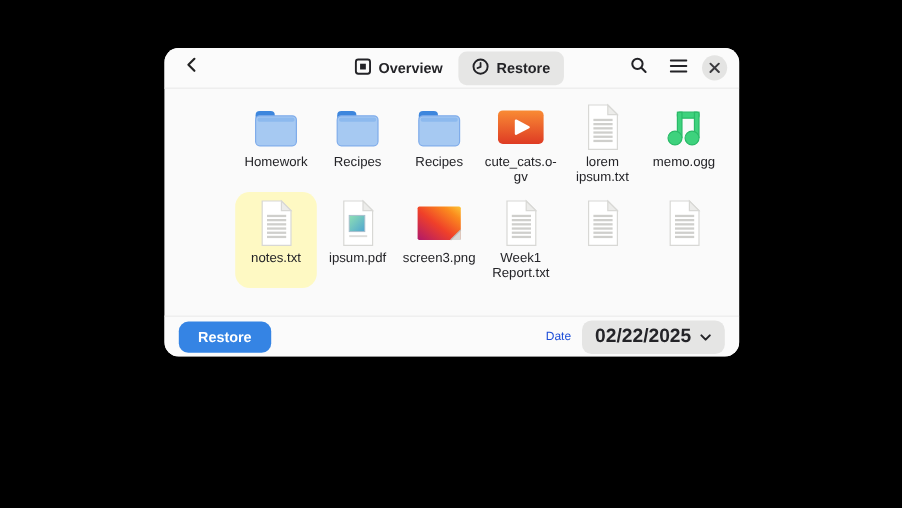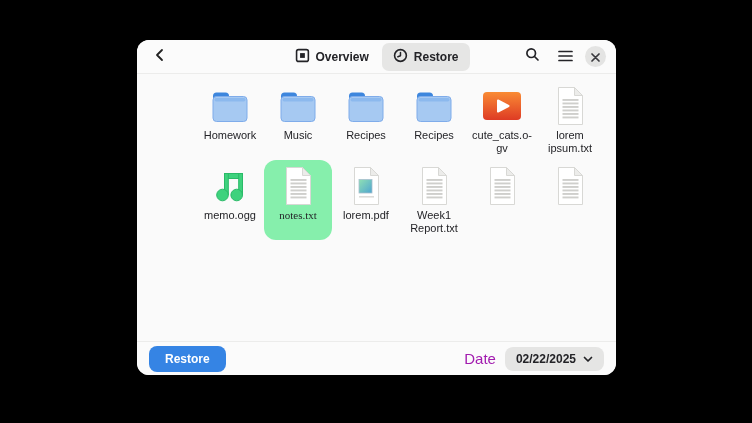--- a/index.html
+++ b/index.html
@@ -1,19 +1,19 @@
 <!DOCTYPE html>
 <html><head>
 <meta charset="utf-8">
 <style>
   * { margin:0; padding:0; box-sizing:border-box; }
   html,body { width:752px; height:423px; background:#000; overflow:hidden;
     font-family:"Liberation Sans","DejaVu Sans",sans-serif; }
 
-  .window { position:absolute; left:137px; top:40px; width:479px; height:335px;
+  .window { position:absolute; left:137px; top:40px; width:479px; height:257px;
     background:#fafafa; border-radius:12px; overflow:hidden;
     box-shadow:0 4px 18px rgba(0,0,0,.55); }
 
   
   .headerbar { height:34px; background:#fbfbfb; border-bottom:1px solid #ececeb;
     display:flex; align-items:center; padding:0 10px; position:relative; }
   .icon-btn { width:26px; height:26px; border-radius:6px; display:flex;
     align-items:center; justify-content:center; cursor:pointer; flex:0 0 auto; }
   .tab-group { position:absolute; left:50%; top:50%; transform:translate(-50%,-50%);
     display:flex; gap:2px; }
@@ -23,36 +23,36 @@
   .tab.active { background:#e6e6e5; }
   .hdr-right { margin-left:auto; display:flex; align-items:center; gap:7px; }
   .close-btn { width:21px; height:21px; border-radius:50%; background:#e4e4e3;
     display:flex; align-items:center; justify-content:center; cursor:pointer; }
 
   
   .content { height:calc(100% - 68px); overflow:hidden; padding:6px 12px 0; }
   .grid { display:grid; grid-template-columns:repeat(6,1fr); grid-auto-rows:80px;margin-left:47px; }
   .cell { display:flex; flex-direction:column; align-items:center;
     padding-top:5px; border-radius:12px; cursor:pointer; }
-  .cell.selected { background:#86efac;font-family:Liberation Serif, serif; }
+  .cell.selected { background:#fef9c3; }
   .icon-box { height:42px; display:flex; align-items:center; justify-content:center; }
   .file-label { font-size:11px; line-height:1.18; text-align:center; color:#242428;
     white-space:pre-line; margin-top:2px; max-width:74px; word-break:break-word; }
 
   
   .footer { position:absolute; bottom:0; left:0; right:0; height:34px;
     background:#fbfbfb; border-top:1px solid #ececeb; display:flex;
     align-items:center; padding:0 12px; }
   .restore-btn { background:#3584e4; color:#fff; font-weight:700; font-size:12px;
     padding:6px 16px; border-radius:8px; border:none; cursor:pointer;
     font-family:inherit; }
   .date-group { margin-left:auto; display:flex; align-items:center; gap:9px; }
-  .date-label { font-size:15px; color:#a21caf;padding-left:44px; }
+  .date-label { font-size:10px; color:#1d4ed8;padding-left:44px; }
   .date-btn { background:#e5e5e4; border-radius:8px; padding:5px 11px;
-    font-size:12px; font-weight:700; color:#242428; display:flex;
+    font-size:16px; font-weight:700; color:#242428; display:flex;
     align-items:center; gap:7px; cursor:pointer; border:none; font-family:inherit; }
 </style>
 </head>
 <body>
 
 <div class="window">
 
   <div class="headerbar">
     <div class="icon-btn">
       <span>
@@ -113,30 +113,20 @@
     <div class="grid">
         <div class="cell">
           <div class="icon-box">
             <svg width="40" height="33" viewBox="0 0 40 33">
       <path d="M3 6 q0-3.5 3.5-3.5 h9 q3.5 0 3.5 3.5 v3 H3 Z" fill="#3d86dd"></path>
       <rect x="3" y="6.5" width="34" height="25" rx="3.5" fill="#a6c9f2" stroke="#7facea" stroke-width="1"></rect>
       <rect x="4.5" y="8" width="31" height="3.5" rx="1.7" fill="#8cb9ee"></rect>
             </svg>
           </div>
           <div class="file-label">Homework</div>
-        </div>
-        <div class="cell">
-          <div class="icon-box">
-            <svg width="40" height="33" viewBox="0 0 40 33">
-      <path d="M3 6 q0-3.5 3.5-3.5 h9 q3.5 0 3.5 3.5 v3 H3 Z" fill="#3d86dd"></path>
-      <rect x="3" y="6.5" width="34" height="25" rx="3.5" fill="#a6c9f2" stroke="#7facea" stroke-width="1"></rect>
-      <rect x="4.5" y="8" width="31" height="3.5" rx="1.7" fill="#8cb9ee"></rect>
-            </svg>
-          </div>
-          <div class="file-label">Music</div>
         </div>
         <div class="cell">
           <div class="icon-box">
             <svg width="40" height="33" viewBox="0 0 40 33">
       <path d="M3 6 q0-3.5 3.5-3.5 h9 q3.5 0 3.5 3.5 v3 H3 Z" fill="#3d86dd"></path>
       <rect x="3" y="6.5" width="34" height="25" rx="3.5" fill="#a6c9f2" stroke="#7facea" stroke-width="1"></rect>
       <rect x="4.5" y="8" width="31" height="3.5" rx="1.7" fill="#8cb9ee"></rect>
             </svg>
           </div>
           <div class="file-label">Recipes</div>
@@ -220,21 +210,39 @@
               <defs>
                 <linearGradient id="gd12" x1="0" y1="0" x2="1" y2="1">
          <stop offset="0" stop-color="#8fe0b4"></stop>
                   <stop offset="1" stop-color="#4fa5d0"></stop>
        </linearGradient>
               </defs>
        <rect x="9" y="13.5" width="13" height="13.5" fill="url(#gd12)" stroke="#a9bfce" stroke-width="0.8"></rect>
        <rect x="9" y="30" width="15" height="1.6" fill="#dcdcda"></rect>
             </svg>
           </div>
-          <div class="file-label">lorem.pdf</div>
+          <div class="file-label">ipsum.pdf</div>
+        </div>
+        <div class="cell">
+          <div class="icon-box">
+            <svg width="40" height="32" viewBox="0 0 40 32">
+      <defs>
+                <linearGradient id="pg15" x1="0" y1="1" x2="1" y2="0">
+        <stop offset="0" stop-color="#b0186a"></stop>
+                  <stop offset="0.45" stop-color="#ef4029"></stop>
+        <stop offset="0.8" stop-color="#fb8b1e"></stop>
+                  <stop offset="1" stop-color="#fdc435"></stop>
+      </linearGradient>
+              </defs>
+      <rect x="2" y="2" width="36" height="28" rx="1.5" fill="url(#pg15)"></rect>
+      <path d="M38 30 L38 21.5 L29.5 30 Z" fill="#d9d9d6"></path>
+      <path d="M38 21.5 L29.5 30" stroke="#bdbdba" stroke-width="1"></path>
+            </svg>
+          </div>
+          <div class="file-label">screen3.png</div>
         </div>
         <div class="cell">
           <div class="icon-box">
             <svg width="33" height="40" viewBox="0 0 33 40">
     <path d="M4.5 1.5 H20.5 L28.5 9.5 V38.5 H4.5 Z" fill="#ffffff" stroke="#d8d8d5" stroke-width="1"></path>
     <path d="M20.5 1.5 L28.5 9.5 H20.5 Z" fill="#ececea" stroke="#d8d8d5" stroke-width="1"></path>
               <rect x="8.5" y="13" width="16" height="1.9" fill="#cfcfcc"></rect>
               <rect x="8.5" y="16.5" width="16" height="1.9" fill="#cfcfcc"></rect>
               <rect x="8.5" y="20" width="16" height="1.9" fill="#cfcfcc"></rect>
               <rect x="8.5" y="23.5" width="16" height="1.9" fill="#cfcfcc"></rect>

